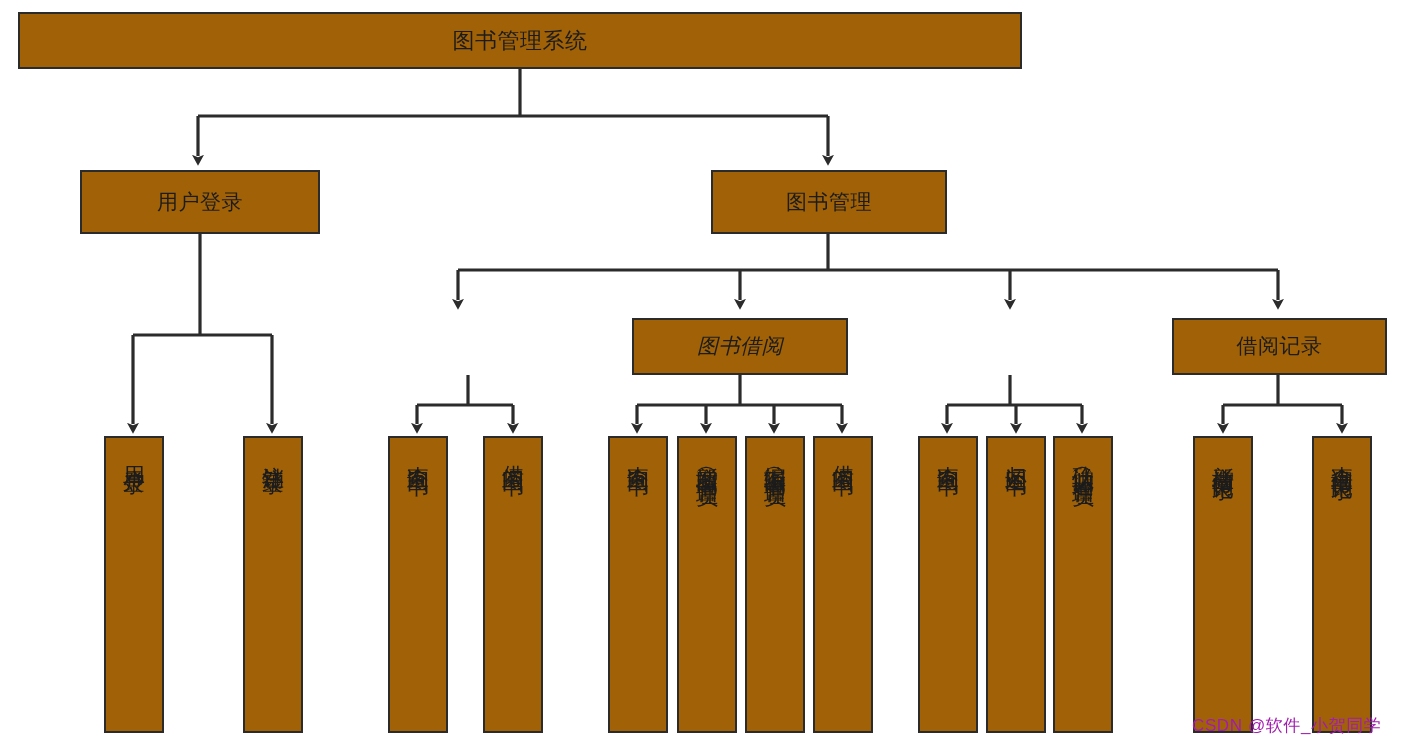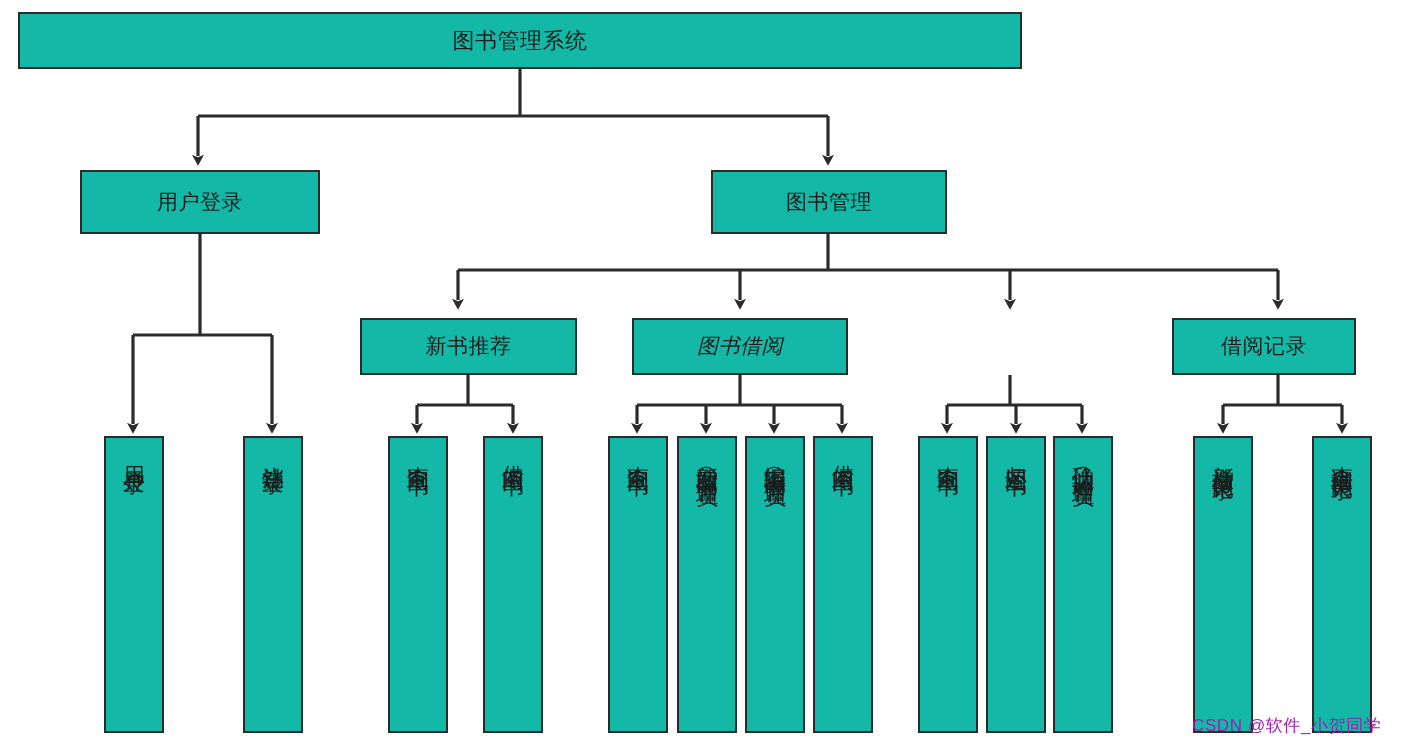--- a/index.html
+++ b/index.html
@@ -19,21 +19,21 @@
     position: absolute;
     left: 0;
     top: 0;
     width: 1405px;
     height: 747px;
   }
   .node-box {
     position: absolute;
     box-sizing: border-box;
     border: 2.5px solid #2b2b2b;
-    background: #14b8a6;
+    background: #a16207;
     display: flex;
     align-items: center;
     justify-content: center;
   }
   .node-label {
     color: #1c1c1c;
     font-size: 21px;
     line-height: 1.18;
     letter-spacing: 0.5px;
     white-space: nowrap;
@@ -121,27 +121,24 @@
     <span class="node-label">图书管理系统</span>
   </div>
 
   <div class="node-box" style="left:80px; top:170px; width:240px; height:64px;">
     <span class="node-label">用户登录</span>
   </div>
   <div class="node-box" style="left:711px; top:170px; width:236px; height:64px;">
     <span class="node-label">图书管理</span>
   </div>
 
-  <div class="node-box" style="left:360px; top:318px; width:217px; height:57px;">
-    <span class="node-label">新书推荐</span>
-  </div>
   <div class="node-box" style="left:632px; top:318px; width:216px; height:57px;font-style:italic;">
     <span class="node-label">图书借阅</span>
   </div>
-  <div class="node-box" style="left:1172px; top:318px; width:184px; height:57px;">
+  <div class="node-box" style="left:1172px; top:318px; width:215px; height:57px;">
     <span class="node-label">借阅记录</span>
   </div>
 
   <div class="node-box vertical" style="left:104px; top:436px; width:60px; height:297px;">
     <span class="node-label">用户登录</span>
   </div>
   <div class="node-box vertical" style="left:243px; top:436px; width:60px; height:297px;">
     <span class="node-label">注销登录</span>
   </div>
 

